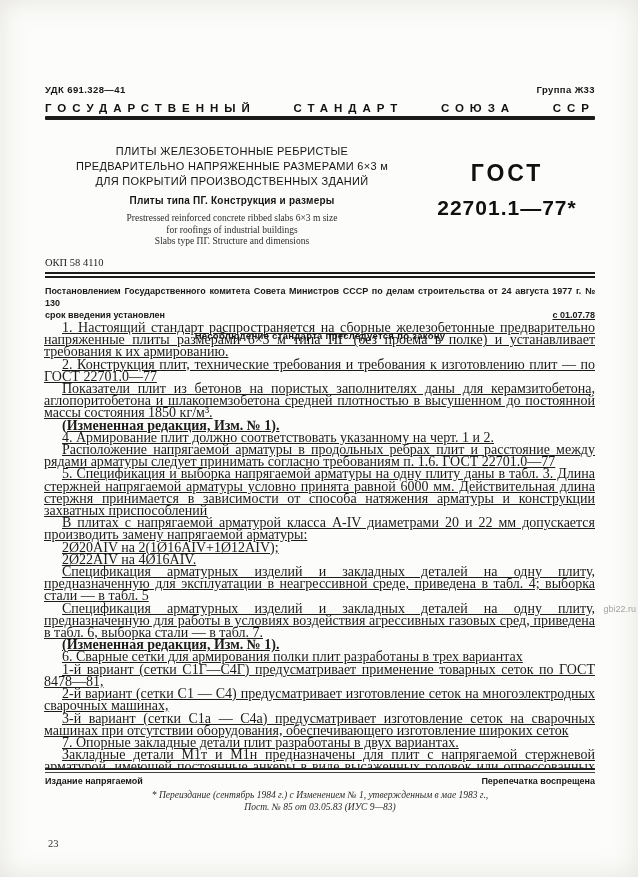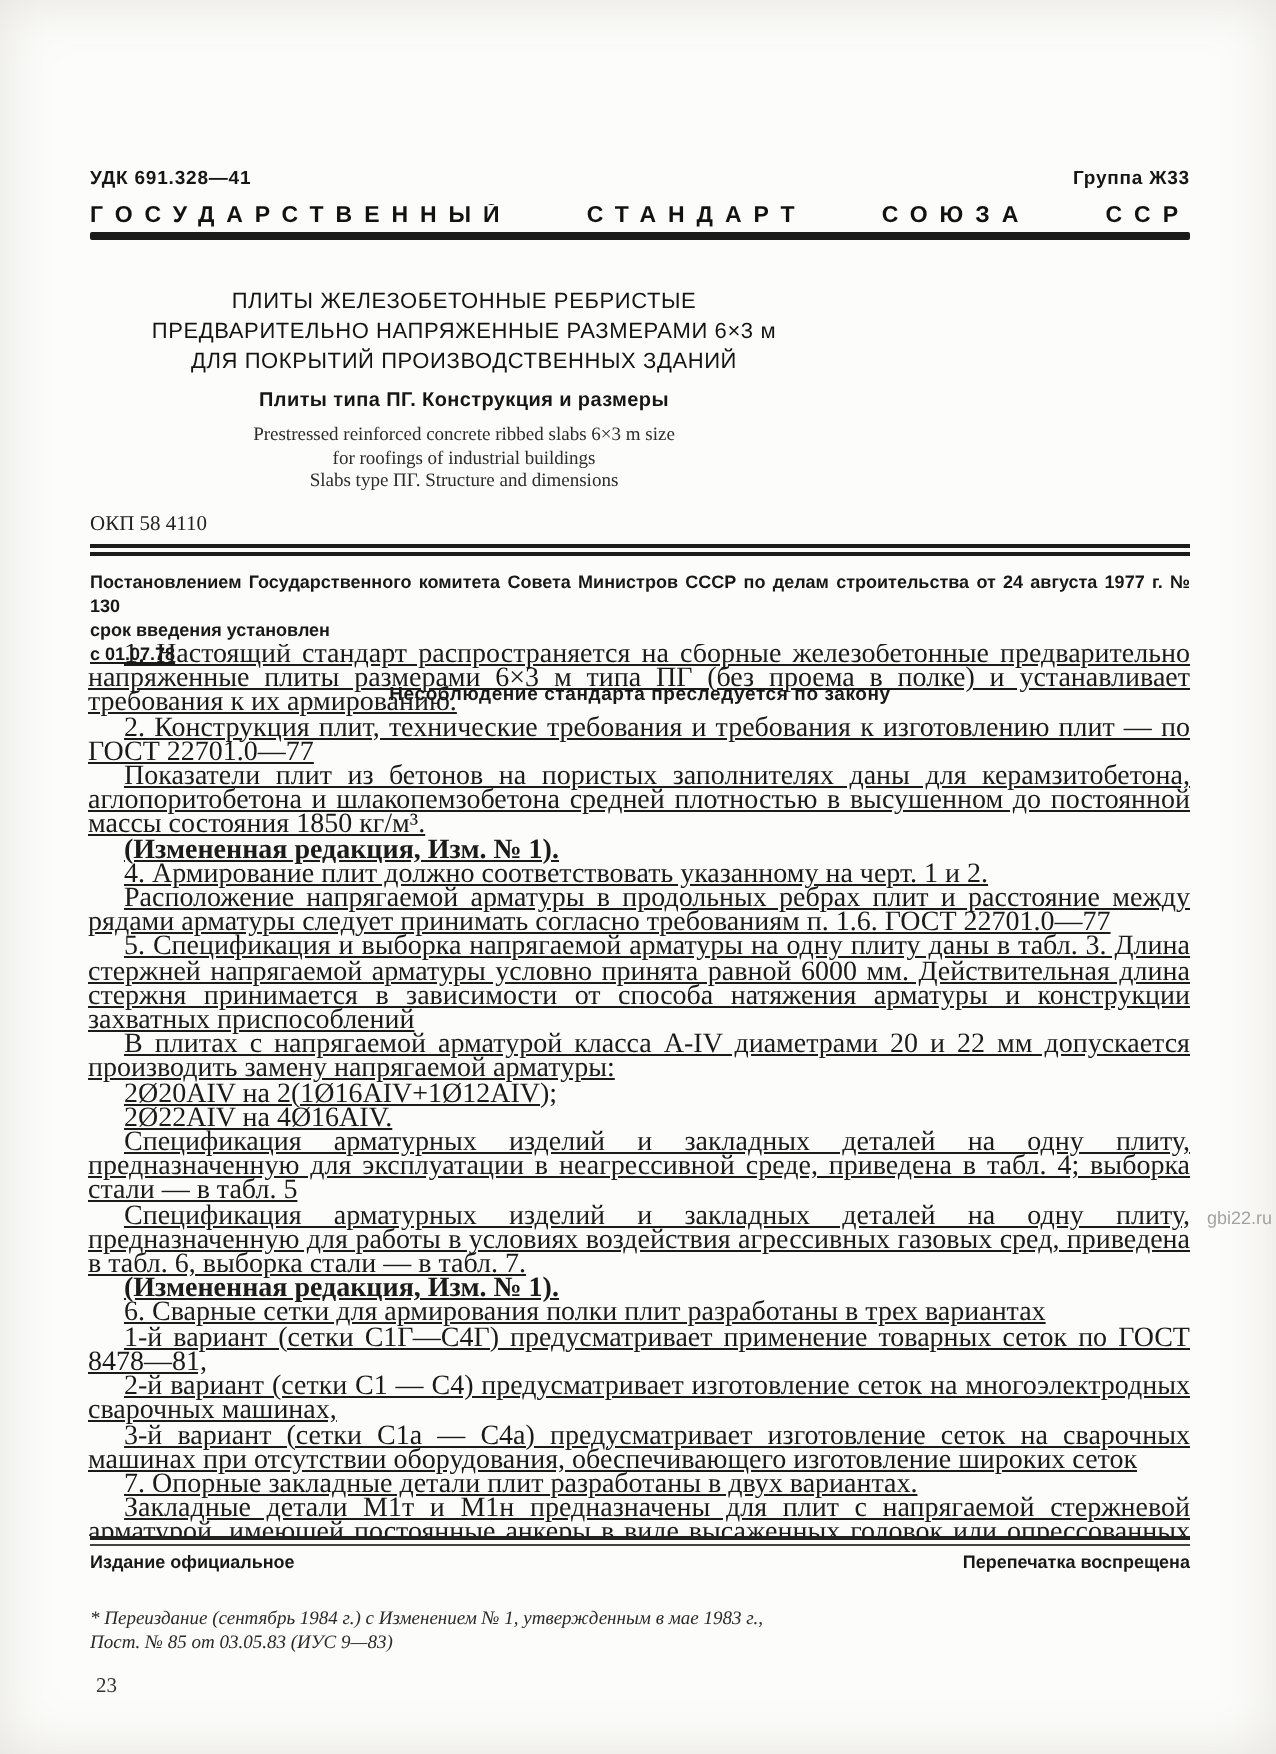--- a/index.html
+++ b/index.html
@@ -57,21 +57,21 @@
   .gost-code .g2{
     font-family:"Liberation Sans","DejaVu Sans",sans-serif;
     font-weight:bold;font-size:21px;letter-spacing:1px;color:#101010;margin-top:9px;
   }
   .okp{margin-top:9px;font-size:10.5px;color:#222;}
   .okp-rule{margin-top:4px;height:2px;border-top:2.5px solid #1c1c1c;border-bottom:2px solid #1c1c1c;}
   .decree{margin-top:7px;
     font-family:"Liberation Sans","DejaVu Sans",sans-serif;
     font-weight:bold;font-size:9px;line-height:12px;color:#181818;}
   .decree-line1{text-align:justify;text-align-last:justify;}
-  .decree-line2{display:flex;justify-content:space-between;flex-direction:column;}
+  .decree-line2{display:flex;justify-content:space-between;}
   .decree-date{text-decoration:underline;}
   .law-notice{
     margin-top:9px;text-align:center;
     font-family:"Liberation Sans","DejaVu Sans",sans-serif;
     font-weight:bold;font-size:9.5px;color:#181818;letter-spacing:0.3px;
   }
   
   .zone-body{
     position:absolute;top:322px;left:44px;right:43px;height:446px;overflow:hidden;
     font-size:14px;line-height:12.2px;color:#1b1b1b;text-decoration:underline;
@@ -80,21 +80,21 @@
   .zone-body p.bold{font-weight:bold;}
   .zone-body p.formula{text-align:left;}
   
   .zone-footer{position:absolute;top:768px;left:45px;right:43px;}
   .footer-rule{height:2px;border-top:2px solid #222;border-bottom:1px solid #444;}
   .footer-labels{
     display:flex;justify-content:space-between;margin-top:3px;
     font-family:"Liberation Sans","DejaVu Sans",sans-serif;
     font-weight:bold;font-size:9px;color:#181818;
   }
-  .reissue{margin-top:18px;text-align:left;font-style:italic;font-size:9.5px;line-height:12px;color:#2a2a2a;}
+  .reissue{margin-top:3px;text-align:center;font-style:italic;font-size:9.5px;line-height:12px;color:#2a2a2a;}
   .page-number{position:absolute;left:48px;top:838px;font-size:10.5px;color:#333;}
   .watermark{
     position:absolute;right:2px;top:556px;
     font-family:"Liberation Sans","DejaVu Sans",sans-serif;
     font-size:9px;color:#a3a3a0;margin-top:48px;
   }
 </style>
 </head>
 <body>
 
@@ -115,20 +115,24 @@
           <div>ПЛИТЫ ЖЕЛЕЗОБЕТОННЫЕ РЕБРИСТЫЕ</div>
           <div>ПРЕДВАРИТЕЛЬНО НАПРЯЖЕННЫЕ РАЗМЕРАМИ 6×3 м</div>
           <div>ДЛЯ ПОКРЫТИЙ ПРОИЗВОДСТВЕННЫХ ЗДАНИЙ</div>
         </div>
         <div class="title-subtitle">Плиты типа ПГ. Конструкция и размеры</div>
         <div class="title-en">
           <div>Prestressed reinforced concrete ribbed slabs 6×3 m size</div>
           <div>for roofings of industrial buildings</div>
           <div>Slabs type ПГ. Structure and dimensions</div>
         </div>
+      </div>
+      <div class="gost-code">
+        <div class="g1">ГОСТ</div>
+        <div class="g2">22701.1—77*</div>
       </div>
     </div>
 
     <div class="okp">ОКП 58 4110</div>
     <div class="okp-rule"></div>
 
     <div class="decree">
       <div class="decree-line1">Постановлением Государственного комитета Совета Министров СССР по делам строительства от 24 августа 1977 г. № 130</div>
       <div class="decree-line2">
         <span>срок введения установлен</span>
@@ -157,21 +161,21 @@
     <p>1-й вариант (сетки С1Г—С4Г) предусматривает применение товарных сеток по ГОСТ 8478—81,</p>
     <p>2-й вариант (сетки С1 — С4) предусматривает изготовление сеток на многоэлектродных сварочных машинах,</p>
     <p>3-й вариант (сетки С1а — С4а) предусматривает изготовление сеток на сварочных машинах при отсутствии оборудования, обеспечивающего изготовление широких сеток</p>
     <p>7. Опорные закладные детали плит разработаны в двух вариантах.</p>
     <p>Закладные детали М1т и М1н предназначены для плит с напрягаемой стержневой арматурой, имеющей постоянные анкеры в виде высаженных головок или опрессованных обойм в соответствии с требованиями пп. 231—236 ГОСТ 22701.0—77</p>
   </div>
 
   <div class="zone-footer">
     <div class="footer-rule"></div>
     <div class="footer-labels">
-      <span>Издание официальное</span>
+      <span>Издание напрягаемой</span>
       <span>Перепечатка воспрещена</span>
     </div>
     <div class="reissue">
       <div>* Переиздание (сентябрь 1984 г.) с Изменением № 1, утвержденным в мае 1983 г.,</div>
       <div>Пост. № 85 от 03.05.83 (ИУС 9—83)</div>
     </div>
   </div>
 
   <div class="page-number">23</div>
   <div class="watermark">gbi22.ru</div>

